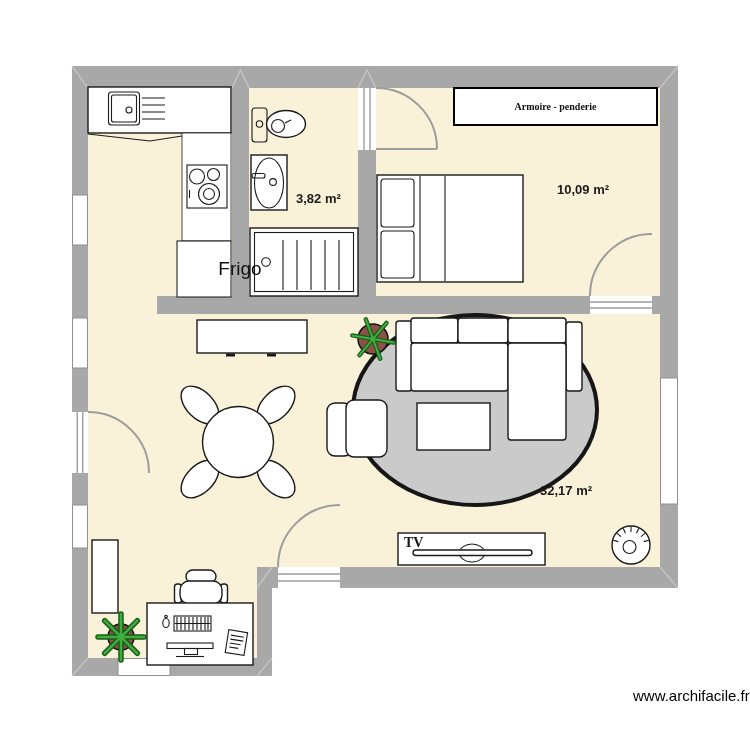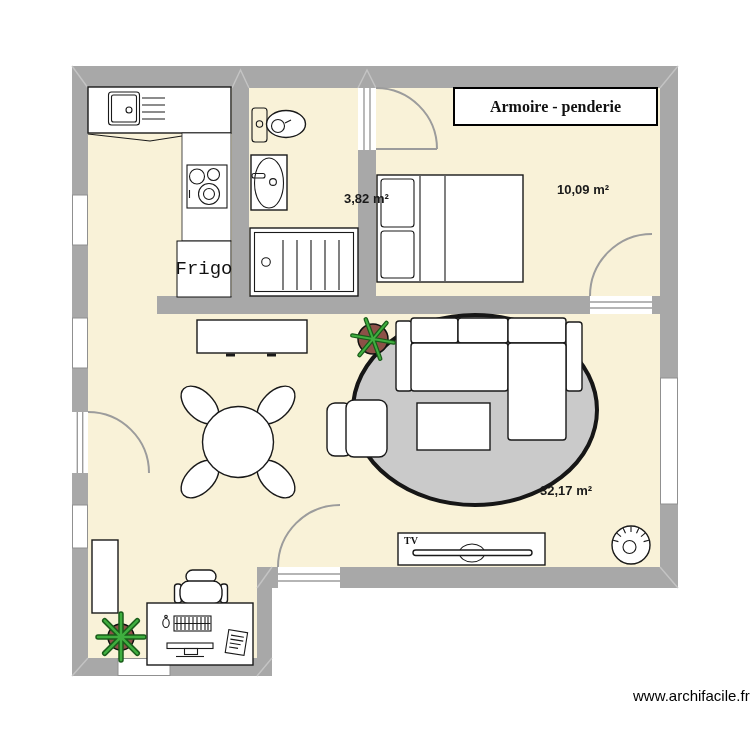--- a/index.html
+++ b/index.html
@@ -18,26 +18,26 @@
   .miterln{stroke:var(--miter);stroke-width:1.4;}
   .rugel{fill:var(--rug);stroke:#161616;stroke-width:4;}
   .ink{fill:var(--outline);}
   .leafd{stroke:var(--leaf_dark);stroke-linecap:round;fill:none;}
   .leafl{stroke:var(--leaf);stroke-linecap:round;fill:none;}
 
   .lbl{position:absolute;font-weight:bold;font-size:13px;color:#1a1a1a;white-space:nowrap;}
   .wardrobe-box{position:absolute;left:453px;top:87px;width:205px;height:39px;
       background:#fff;border:2px solid #000;box-sizing:border-box;
       display:flex;align-items:center;justify-content:center;
-      font-family:"Liberation Serif",serif;font-weight:bold;font-size:16px;color:#111;}
+      font-family:"Liberation Serif",serif;font-weight:bold;font-size:10px;color:#111;}
   .frigo-lbl{position:absolute;left:177px;top:241px;width:54px;height:56px;
       display:flex;align-items:center;justify-content:center;
-      font-family:Liberation Mono, monospace;font-size:19px;color:#111;}
+      font-family:Liberation Sans, sans-serif;font-size:19px;color:#111;padding-left:36px;}
   .tv-lbl{position:absolute;left:404px;top:535px;
-      font-family:"Liberation Serif",serif;font-weight:bold;font-size:10px;color:#111;}
+      font-family:"Liberation Serif",serif;font-weight:bold;font-size:14px;color:#111;}
   .watermark{position:absolute;left:633px;top:687px;font-size:15px;color:#000;}
 </style>
 </head>
 <body>
 
 <div class="stage">
 <svg width="750" height="750" viewBox="0 0 750 750">
 
   <polygon class="floor" points="88,88 660,88 660,567 272,567 272,658 88,658"></polygon>
 
@@ -239,19 +239,19 @@
       <circle cx="121" cy="637" r="13" fill="var(--pot)" stroke="#111" stroke-width="1.5"></circle>
       <path class="leafd" stroke-width="5.5" d="M98 637 L144 637 M104.7 620.7 L137.3 653.3 M121 614 L121 660 M104.7 653.3 L137.3 620.7"></path>
       <path class="leafl" stroke-width="2.5" d="M98 637 L144 637 M104.7 620.7 L137.3 653.3 M121 614 L121 660 M104.7 653.3 L137.3 620.7"></path>
     </g>
   </g>
 </svg>
 
 <div class="wardrobe-box">
   <span>Armoire - penderie</span>
 </div>
-<div class="lbl" style="left:296px;top:191px;margin-left:48px;">3,82 m²</div>
+<div class="lbl" style="left:296px;top:191px;">3,82 m²</div>
 <div class="lbl" style="left:557px;top:182px;">10,09 m²</div>
 <div class="lbl" style="left:540px;top:483px;">32,17 m²</div>
 <div class="frigo-lbl">Frigo</div>
 <div class="tv-lbl">TV</div>
 <div class="watermark">www.archifacile.fr</div>
 </div>
 
 </body></html>

